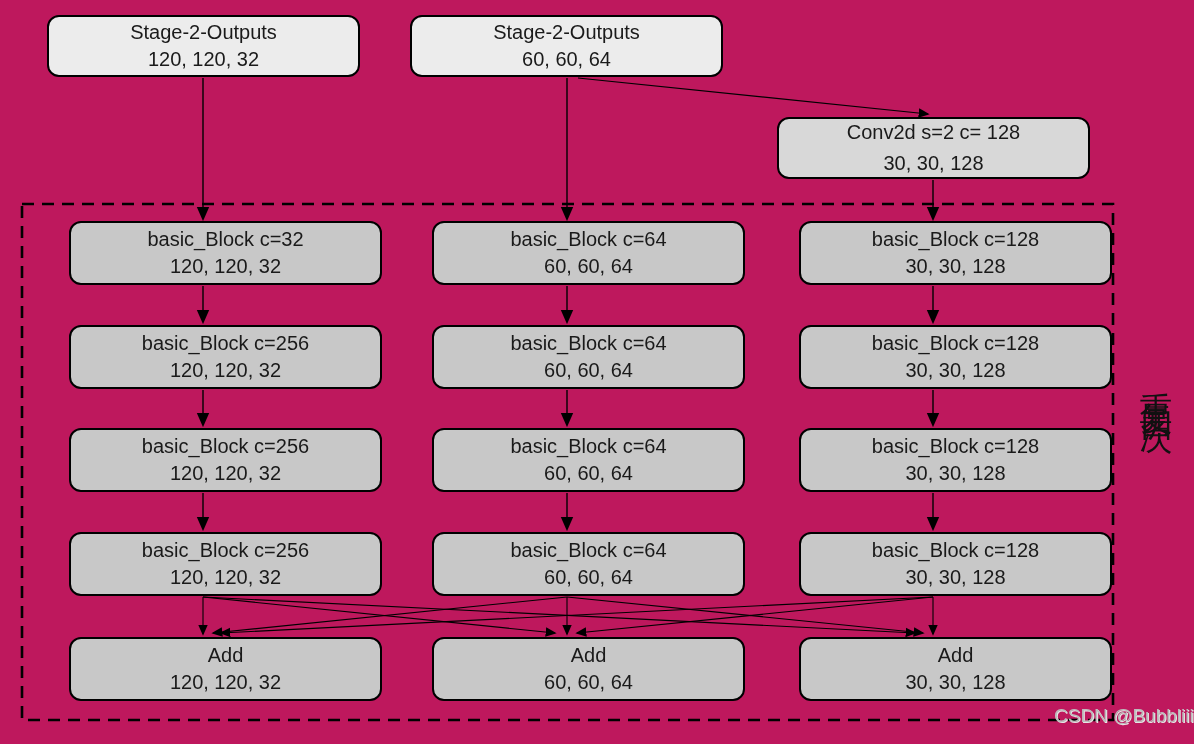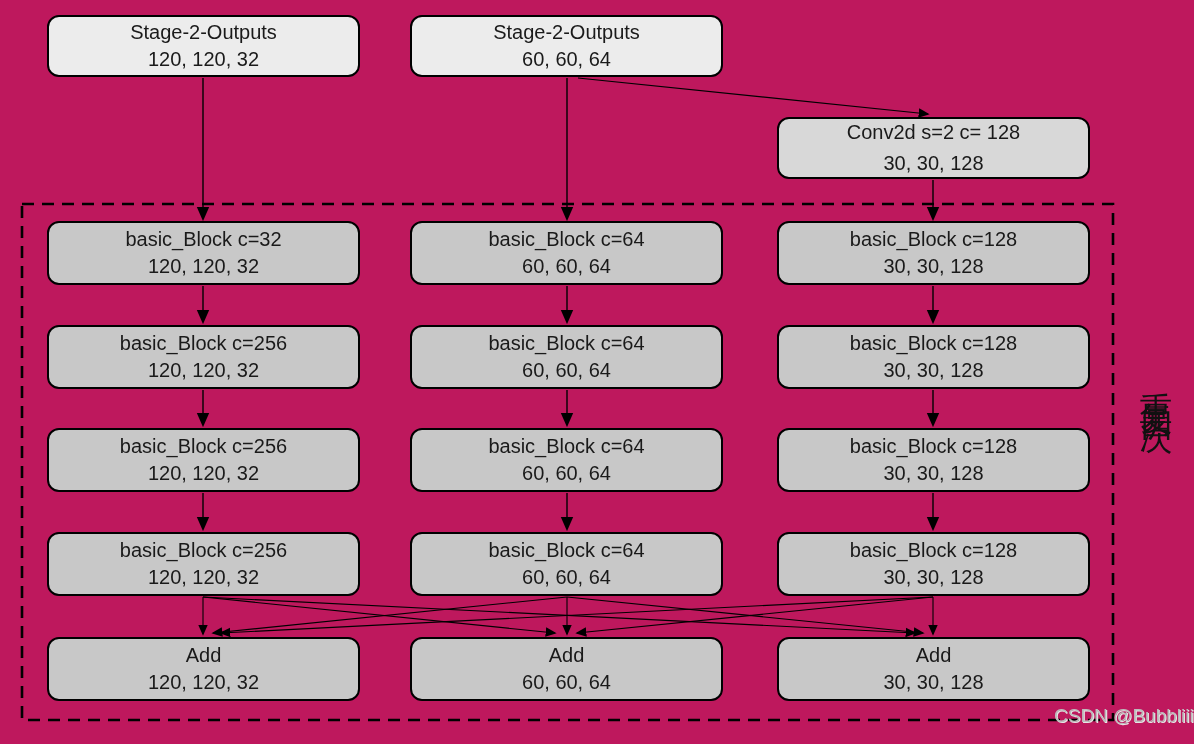--- a/index.html
+++ b/index.html
@@ -20,21 +20,21 @@
     align-items:center;justify-content:center;
     text-align:center;
     font-size:20px;line-height:27px;
     color:#1a1a1a;
     z-index:1;
   }
   .h62{height:62px;}
   .h64{height:64px;}
   .fill-input{background:var(--input-fill,#ececec);}
   .fill-conv{background:var(--conv-fill,#d8d8d8);justify-content:space-between;}
-  .fill-block{background:var(--block-fill,#c8c8c8);}
+  .fill-block{background:var(--block-fill,#c8c8c8);margin-left:22px;}
   #connector-layer{
     position:absolute;left:0;top:0;width:1194px;height:744px;
     z-index:2;pointer-events:none;
   }
   #repeat-label{
     position:absolute;
     left:1133px;top:366px;
     writing-mode:vertical-rl;
     font-size:33px;
     letter-spacing:10px;

